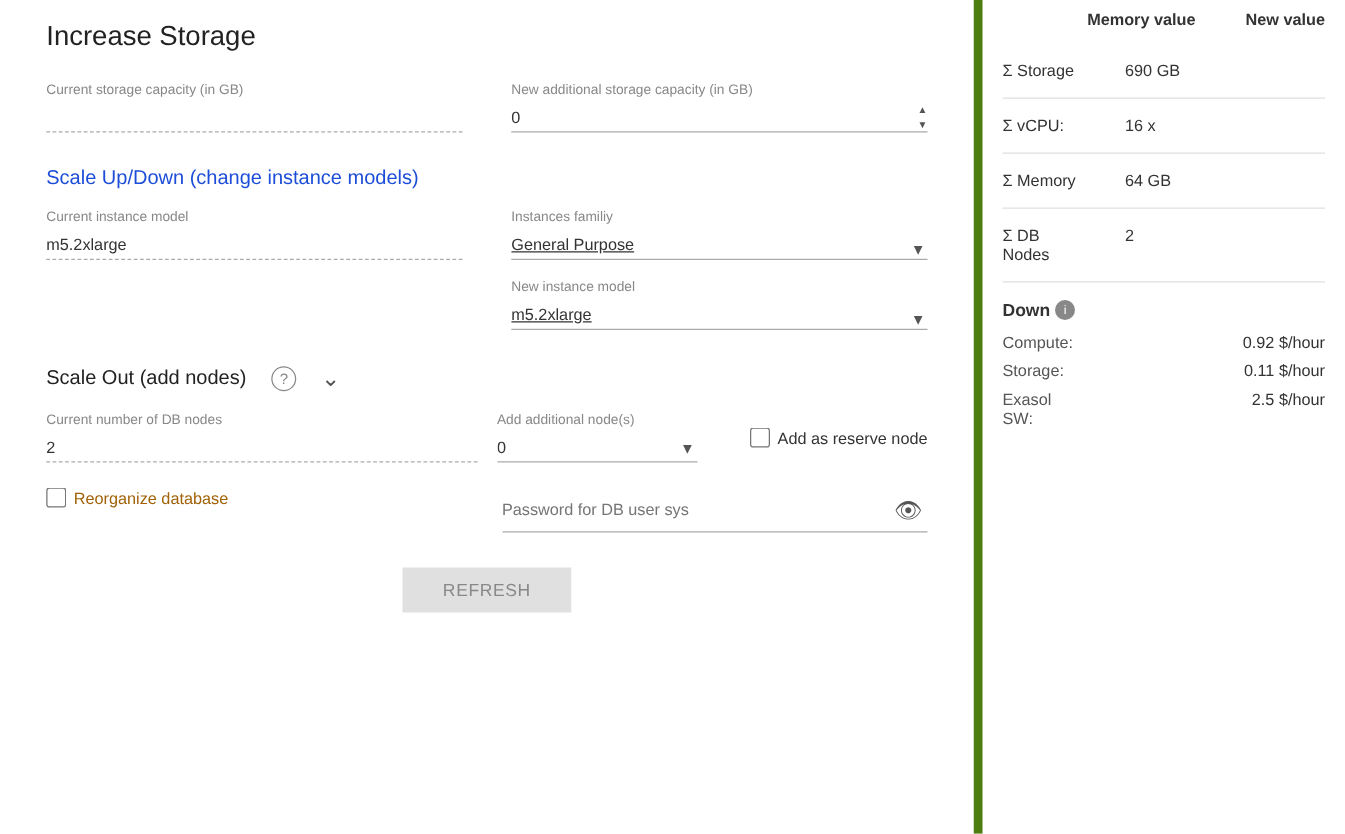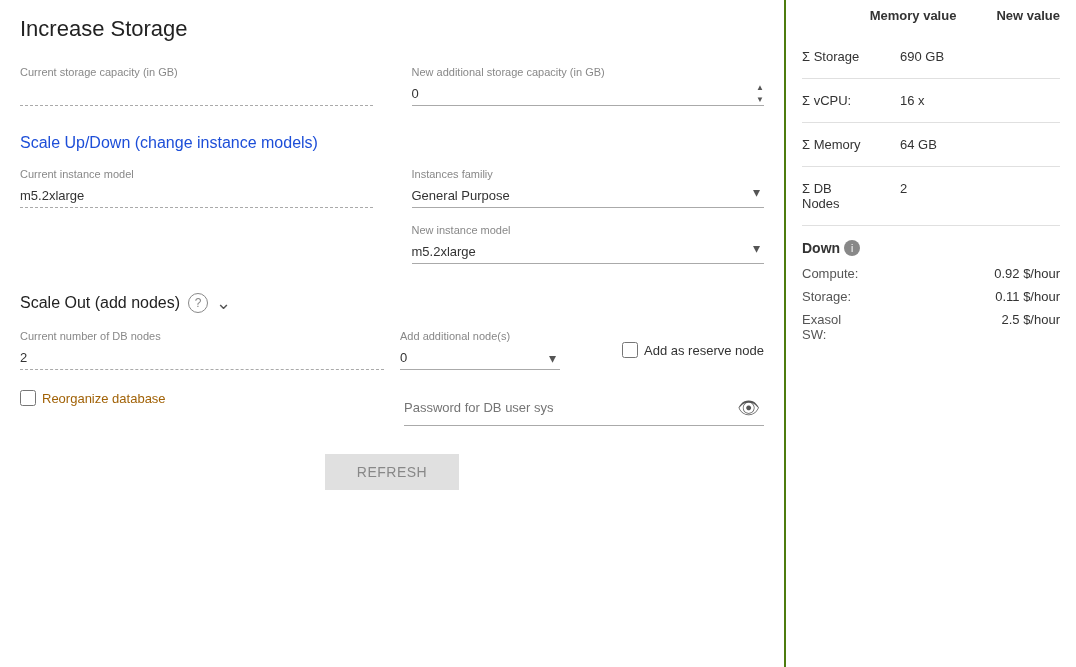--- a/index.html
+++ b/index.html
@@ -10,22 +10,22 @@
       background: #fff;
       width: 1076px;
       height: 667px;
       overflow: hidden;
       display: flex;
     }
 
     
     .left-panel {
       flex: 1;
-      padding: 16px 20px;
-      border-right: 2px solid #4d7c0f;
+      padding: 16px 37px;
+      border-right: 7px solid #4d7c0f;
       overflow-y: auto;
     }
 
     .page-title {
       font-size: 22px;
       font-weight: 400;
       color: #222;
       margin-bottom: 24px;
     }
 
@@ -101,21 +101,22 @@
       color: #555;
       cursor: pointer;
       user-select: none;
     }
 
     
     .dropdown-wrapper {
       position: relative;
       border-bottom: 1px solid #aaa;
       display: flex;
-      align-items: flex-start;
+      align-items: flex-end;
+      text-decoration: underline;
     }
 
     .dropdown-select {
       appearance: none;
       border: none;
       outline: none;
       background: transparent;
       font-size: 13px;
       color: #333;
       width: 100%;
@@ -128,21 +129,21 @@
       right: 4px;
       font-size: 14px;
       color: #555;
       pointer-events: none;
     }
 
     
     .scale-out-header {
       display: flex;
       align-items: center;
-      gap: 8px;
+      gap: 20px;
       margin-bottom: 16px;
       text-align: center;
     }
 
     .scale-out-title {
       font-size: 16px;
       font-weight: 400;
       color: #222;
     }
 

